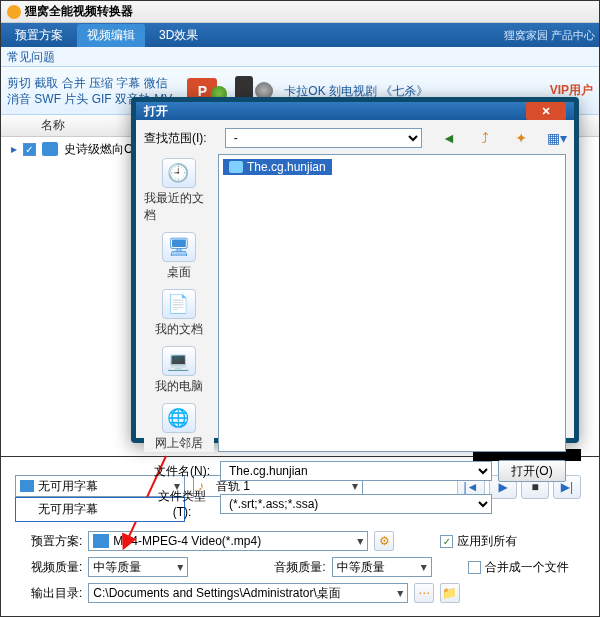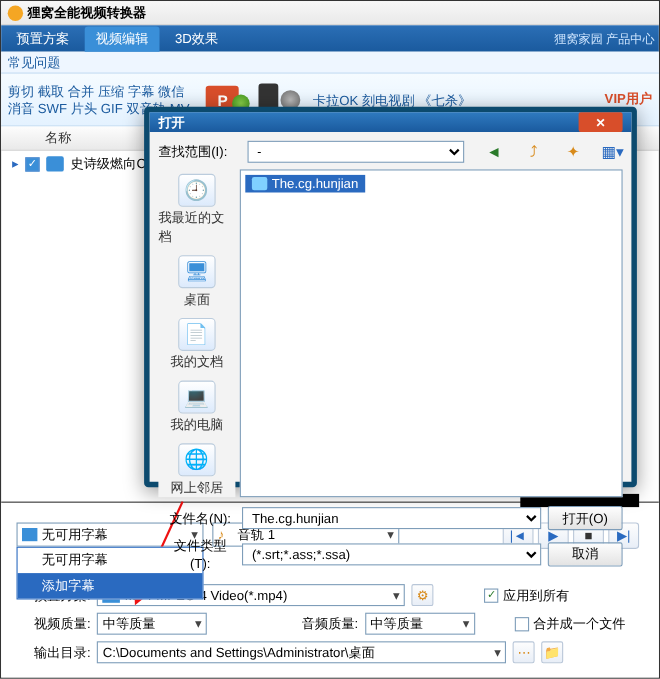--- a/index.html
+++ b/index.html
@@ -163,21 +163,20 @@
           <span>The.cg.hunjian</span>
         </div>
       </div>
     </div>
     <div class="dlgbottom">
       <label>文件名(N):</label>
       <select><option>The.cg.hunjian</option></select>
       <button class="dlgbtn">打开(O)</button>
       <label>文件类型(T):</label>
       <select><option>(*.srt;*.ass;*.ssa)</option></select>
-      <button class="dlgbtn">取消</button>
     </div>
   </div>
 </div>
 
 <svg class="arrow" viewBox="0 0 60 100">
   <defs>
       <marker id="ah" markerWidth="8" markerHeight="8" refX="4" refY="4" orient="auto">
         <path d="M0,0 L8,4 L0,8 z" fill="#e11"></path>
       </marker>
     </defs>
@@ -201,21 +200,20 @@
     </div>
     <div class="audcombo">
       <span class="ic">♪</span>
       <span>音轨 1</span>
       <span class="ar">▾</span>
     </div>
   </div>
 
   <div class="dropdown">
     <div>无可用字幕</div>
-    <div class="sel">添加字幕</div>
   </div>
 
   <div class="formrow r1">
     <span>预置方案:</span>
     <div class="txtbox" style="width:280px">
       <span style="width:16px;height:14px;background:#3a8fd8;margin-right:4px"></span>
       <span>MP4-MPEG-4 Video(*.mp4)</span>
       <span class="ar">▾</span>
     </div>
     <div class="smbtn">⚙</div>
@@ -237,20 +235,20 @@
       <span class="ar">▾</span>
     </div>
     <div class="chkline" style="margin-left:30px">
       <span class="bx"></span>
       <span>合并成一个文件</span>
     </div>
   </div>
 
   <div class="formrow r3">
     <span>输出目录:</span>
-    <div class="txtbox" style="width:372px">
+    <div class="txtbox" style="width:320px">
       <span>C:\Documents and Settings\Administrator\桌面</span>
       <span class="ar">▾</span>
     </div>
     <div class="smbtn">⋯</div>
     <div class="smbtn" style="color:#2a6ac0">📁</div>
   </div>
 </div>
 
 </body></html>

